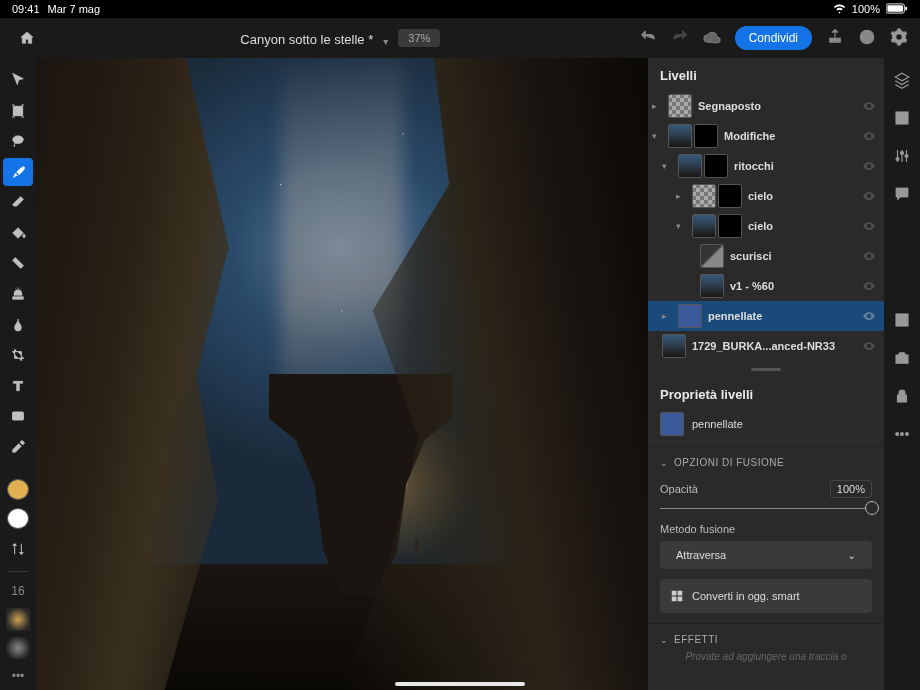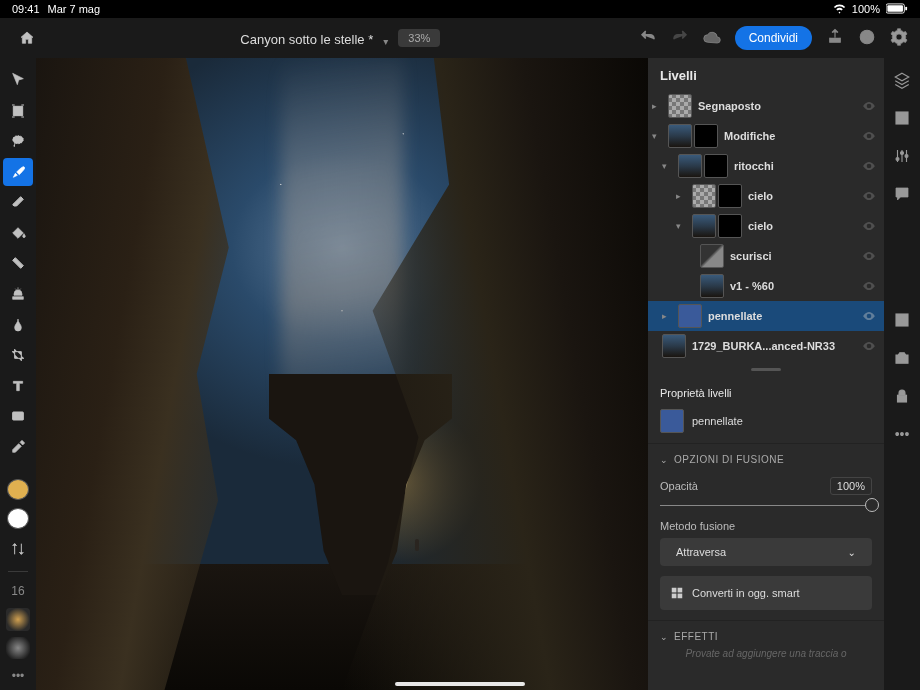--- a/index.html
+++ b/index.html
@@ -63,21 +63,21 @@
 .layer-thumb.blue { background: #3a5a9a; }
 .layer-thumb.photo { background: linear-gradient(180deg, #3a5a7a 0%, #2a3a4a 50%, #1a1510 100%); }
 .thumb-pair { display: flex; gap: 2px; }
 .layer-name { flex: 1; font-size: 11px; color: #ddd; white-space: nowrap; overflow: hidden; text-overflow: ellipsis; font-weight: bold; }
 .eye-icon { width: 14px; height: 14px; opacity: 0.4; }
 
 .grab-bar { height: 16px; display: flex; justify-content: center; align-items: center; }
 .grab-handle { width: 30px; height: 3px; background: #555; border-radius: 2px; }
 
 .props-section { padding: 10px 12px; }
-.props-title { font-size: 11px; font-weight: 400; color: #e8e8e8; margin-bottom: 10px; }
+.props-title { font-size: 13px; font-weight: 700; color: #e8e8e8; margin-bottom: 10px; }
 .props-layer { display: flex; align-items: center; gap: 8px; }
 .props-thumb { width: 24px; height: 24px; border-radius: 2px; border: 1px solid #555; }
 
 .collapsible { padding: 10px 12px; border-top: 1px solid #222; }
 .coll-header { display: flex; align-items: center; gap: 6px; font-size: 10px; color: #aaa; letter-spacing: 0.5px; cursor: pointer; }
 .coll-chev { font-size: 9px; }
 
 .opacity-row { display: flex; justify-content: space-between; align-items: center; margin: 12px 0 4px; }
 .opacity-label { font-size: 11px; color: #bbb; }
 .opacity-val { border: 1px solid #444; padding: 2px 6px; border-radius: 3px; font-size: 11px; color: #ddd; }
@@ -121,21 +121,21 @@
 
 <div class="top-bar">
   <div class="tool-btn">
     <svg class="home-icon" viewBox="0 0 24 24">
         <path d="M12 3l9 8h-2v9h-5v-6h-4v6H5v-9H3z"></path>
       </svg>
   </div>
   <div class="title-area">
     <span class="doc-title">Canyon sotto le stelle *</span>
     <span style="color:#888;font-size:10px">▾</span>
-    <span class="zoom-pill">33%</span>
+    <span class="zoom-pill">37%</span>
   </div>
   <div class="top-actions">
     <span><svg class="top-icon" viewBox="0 0 24 24" fill="none" stroke-width="2">
           <path d="M9 14L4 9l5-5M4 9h11a5 5 0 015 5v1"></path>
         </svg></span>
     <span><svg class="top-icon" viewBox="0 0 24 24" fill="none" stroke-width="2" style="opacity:0.4">
           <path d="M15 14l5-5-5-5M20 9H9a5 5 0 00-5 5v1"></path>
         </svg></span>
     <span><svg class="top-icon" viewBox="0 0 24 24">
           <path d="M6 19a5 5 0 010-10 7 7 0 0113 3 4 4 0 010 8z" fill="#666"></path>

